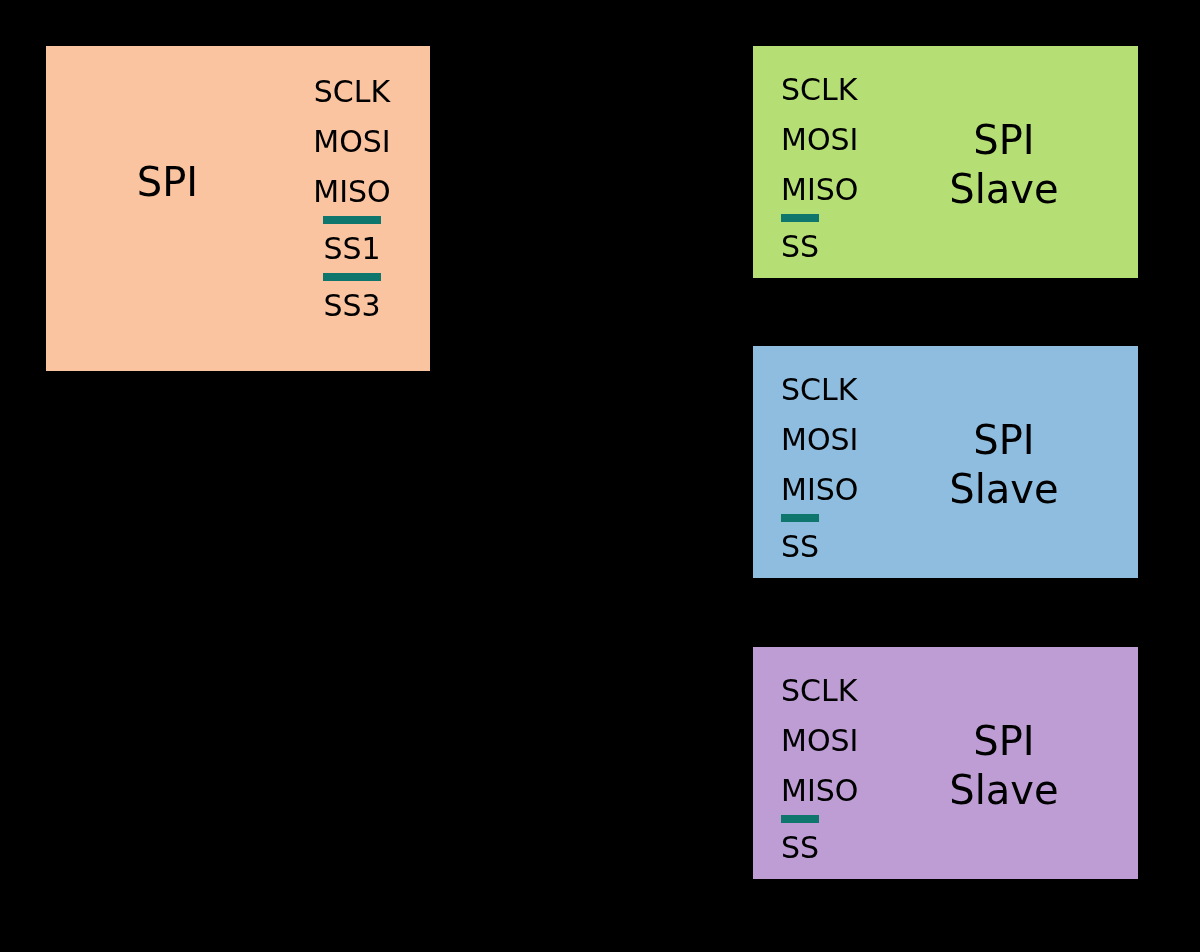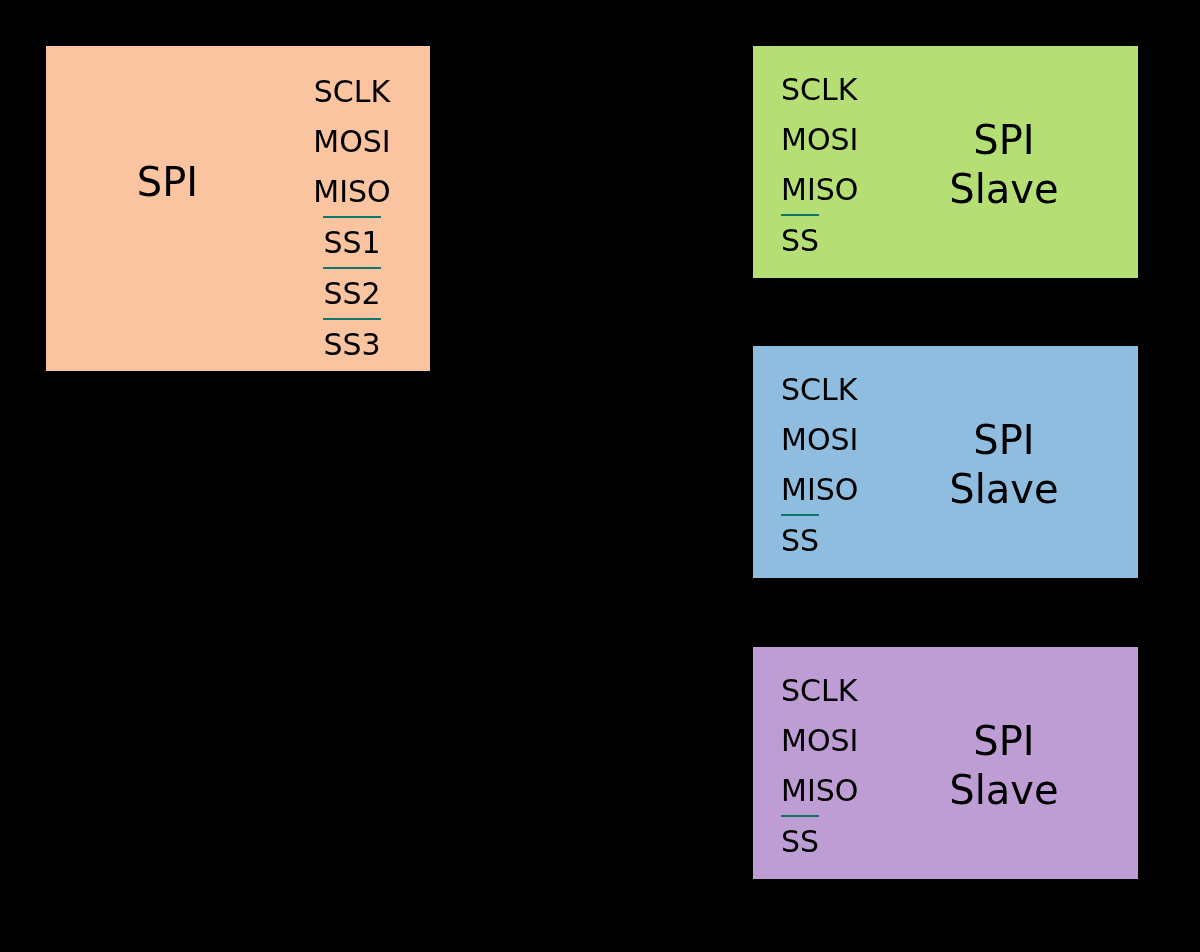--- a/index.html
+++ b/index.html
@@ -83,42 +83,41 @@
     font-size: 30px;
     line-height: 49px;
     white-space: nowrap;
   }
   .pin > span {
     display: inline-block;
     padding-top: 1px;
   }
   
   .pin.active-low > span {
-    border-top: 2px solid #0f766e;
+    border-top: 8px solid #0f766e;
     padding-top: 0;
   }
   .role-line {
     display: block;
   }
 </style>
 </head>
 <body>
 
 <div id="canvas" style="background: rgb(0, 0, 0);">
 
   <div class="block master" style="background: rgb(251, 196, 160);">
     <div class="master-role">
       <span class="role-line">SPI</span>
     </div>
     <div class="master-signals">
         <div class="pin"><span>SCLK</span></div>
         <div class="pin"><span>MOSI</span></div>
         <div class="pin"><span>MISO</span></div>
         <div class="pin active-low"><span>SS1</span></div>
-        <div class="pin active-low"><span>SS2</span></div>
         <div class="pin active-low"><span>SS3</span></div>
       </div>
   </div>
 
   <div class="block slave slave-1" style="background: rgb(181, 223, 116);">
     <div class="slave-signals">
         <div class="pin"><span>SCLK</span></div>
         <div class="pin"><span>MOSI</span></div>
         <div class="pin"><span>MISO</span></div>
         <div class="pin active-low"><span>SS</span></div>

